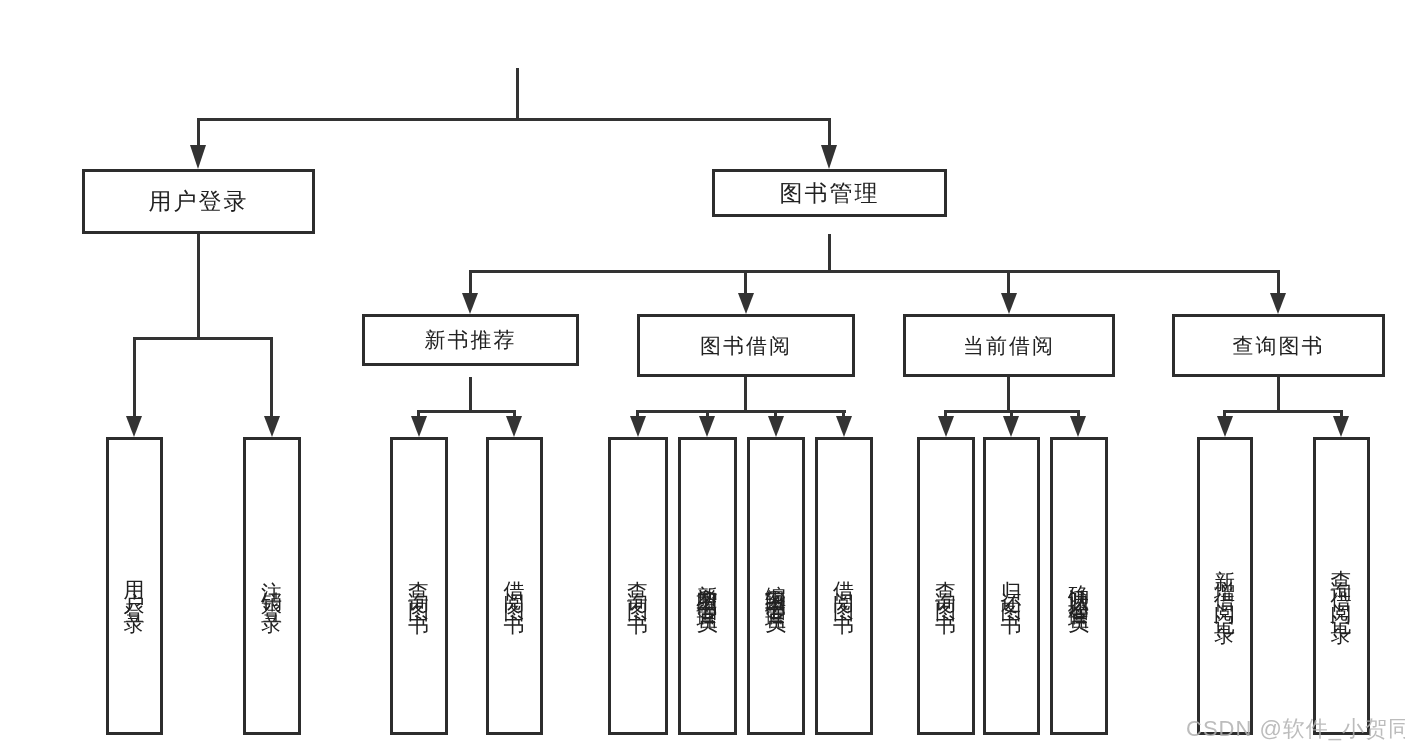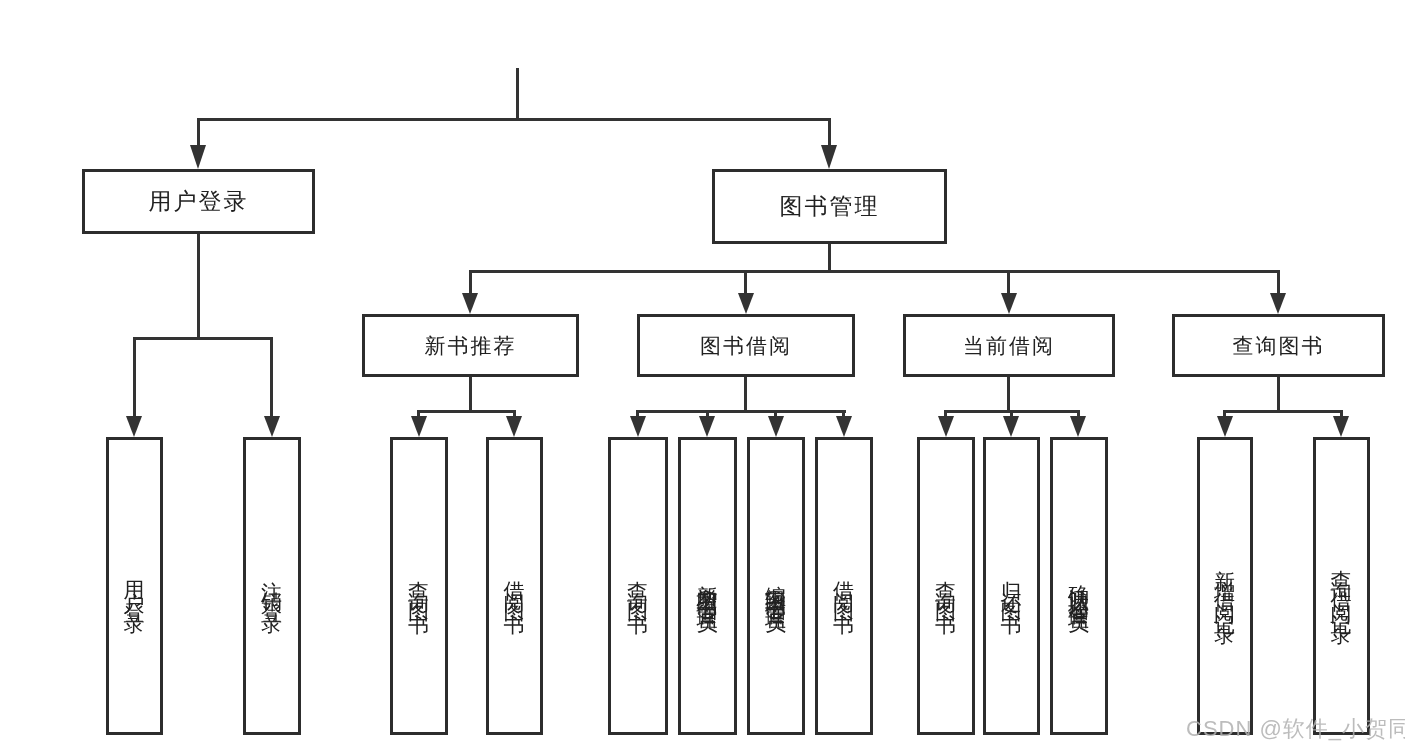--- a/index.html
+++ b/index.html
@@ -35,25 +35,25 @@
 </head>
 <body>
 
 <div class="stage">
 
 
   <div class="hbox" style="left:82px;top:169px;width:233px;height:65px;">
     <span>用户登录</span>
   </div>
 
-  <div class="hbox" style="left:712px;top:169px;width:235px;height:75px;">
+  <div class="hbox" style="left:712px;top:169px;width:235px;height:48px;">
     <span>图书管理</span>
   </div>
 
-  <div class="hbox small" style="left:362px;top:314px;width:217px;height:63px;">
+  <div class="hbox small" style="left:362px;top:314px;width:217px;height:52px;">
     <span>新书推荐</span>
   </div>
 
   <div class="hbox small" style="left:637px;top:314px;width:218px;height:63px;">
     <span>图书借阅</span>
   </div>
 
   <div class="hbox small" style="left:903px;top:314px;width:212px;height:63px;">
     <span>当前借阅</span>
   </div>

